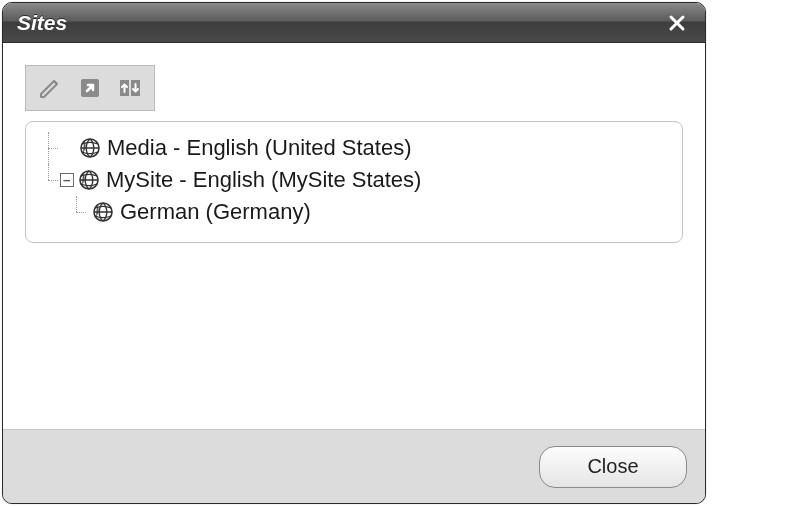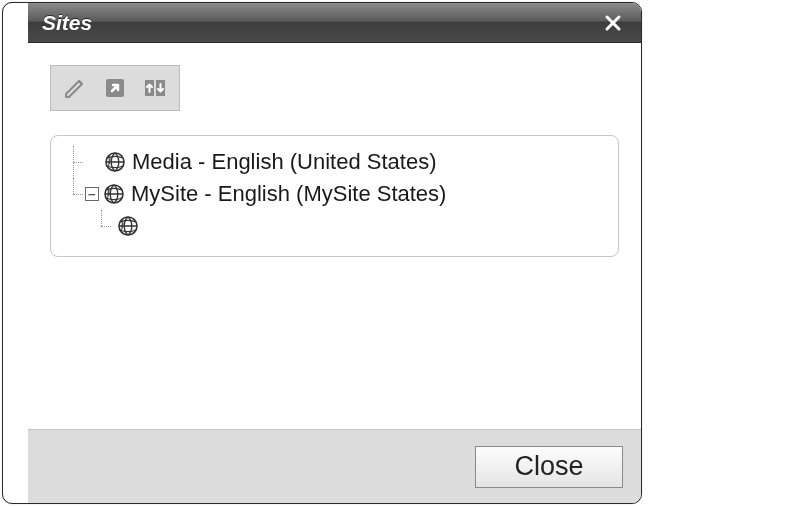--- a/index.html
+++ b/index.html
@@ -6,29 +6,28 @@
   html, body {
     margin: 0; padding: 0;
     width: 800px; height: 506px;
     font-family: "Trebuchet MS", "Lucida Grande", Verdana, sans-serif;
     background: #fff;
     overflow: hidden;
   }
   .dialog {
     position: absolute;
     left: 2px; top: 2px;
-    width: 640px; height: 502px;
+    width: 704px; height: 502px;
     border: 1px solid #2a2a2a;
     border-radius: 10px;
     overflow: hidden;
     display: flex;
     flex-direction: column;
     box-shadow: 0 0 1px rgba(0,0,0,0.4);
     background: #fff;
-    padding-left: 25px;
   }
   .titlebar {
     height: 40px;
     background: linear-gradient(#8a8a8a, #5c5c5c 45%, #3d3d3d 50%, #4a4a4a);
     display: flex;
     align-items: center;
     padding: 0 14px;
     color: #fff;
     border-bottom: 1px solid #2a2a2a;
   }
@@ -62,21 +61,21 @@
   }
   .toolbar .tbtn {
     width: 36px; height: 36px;
     display: flex; align-items: center; justify-content: center;
     margin: 0 2px;
     cursor: pointer;
   }
   .toolbar .tbtn svg { width: 26px; height: 26px; }
 
   .tree-box {
-    margin-top: 24px;
+    margin-top: 10px;
     border: 1px solid #c5c5c5;
     border-radius: 8px;
     padding: 10px 12px 14px 12px;
     min-height: 120px;
   }
   .tree-row {
     display: flex;
     align-items: center;
     height: 32px;
     font-size: 22px;
@@ -145,23 +144,23 @@
     border-top: 1px solid #c5c5c5;
     display: flex;
     align-items: center;
     justify-content: flex-end;
     padding: 0 18px;
   }
   .btn {
     min-width: 148px;
     height: 42px;
     border: 1px solid #8a8a8a;
-    border-radius: 0;
+    border-radius: 16px;
     background: linear-gradient(#fdfdfd, #e4e4e4);
-    font-size: 27px;
+    font-size: 20px;
     font-family: inherit;
     cursor: pointer;
     color: #222;
   }
 </style>
 </head>
 <body>
 
 <div class="dialog">
 
@@ -228,20 +227,21 @@
       <div class="tree-row">
         <div class="child-indent"></div>
         <div class="connector"></div>
         <div class="expander-spacer" style="width:4px;"></div>
         <svg class="globe" viewBox="0 0 22 22">
           <circle cx="11" cy="11" r="9" fill="none" stroke="#333" stroke-width="1.6"></circle>
           <path d="M2 11 H20 M11 2 C6 6 6 16 11 20 M11 2 C16 6 16 16 11 20" stroke="#333" stroke-width="1.4" fill="none"></path>
           <path d="M3 7 C8 5 14 5 19 7 M3 15 C8 17 14 17 19 15" stroke="#333" stroke-width="1.2" fill="none"></path>
           <path d="M5 4 C8 8 6 14 4 16" fill="#333" opacity="0.8"></path>
         </svg>
+        <span class="tree-label">German (Germany)</span>
       </div>
 
     </div>
 
   </div>
 
   <div class="footer">
     <button class="btn">Close</button>
   </div>
 

